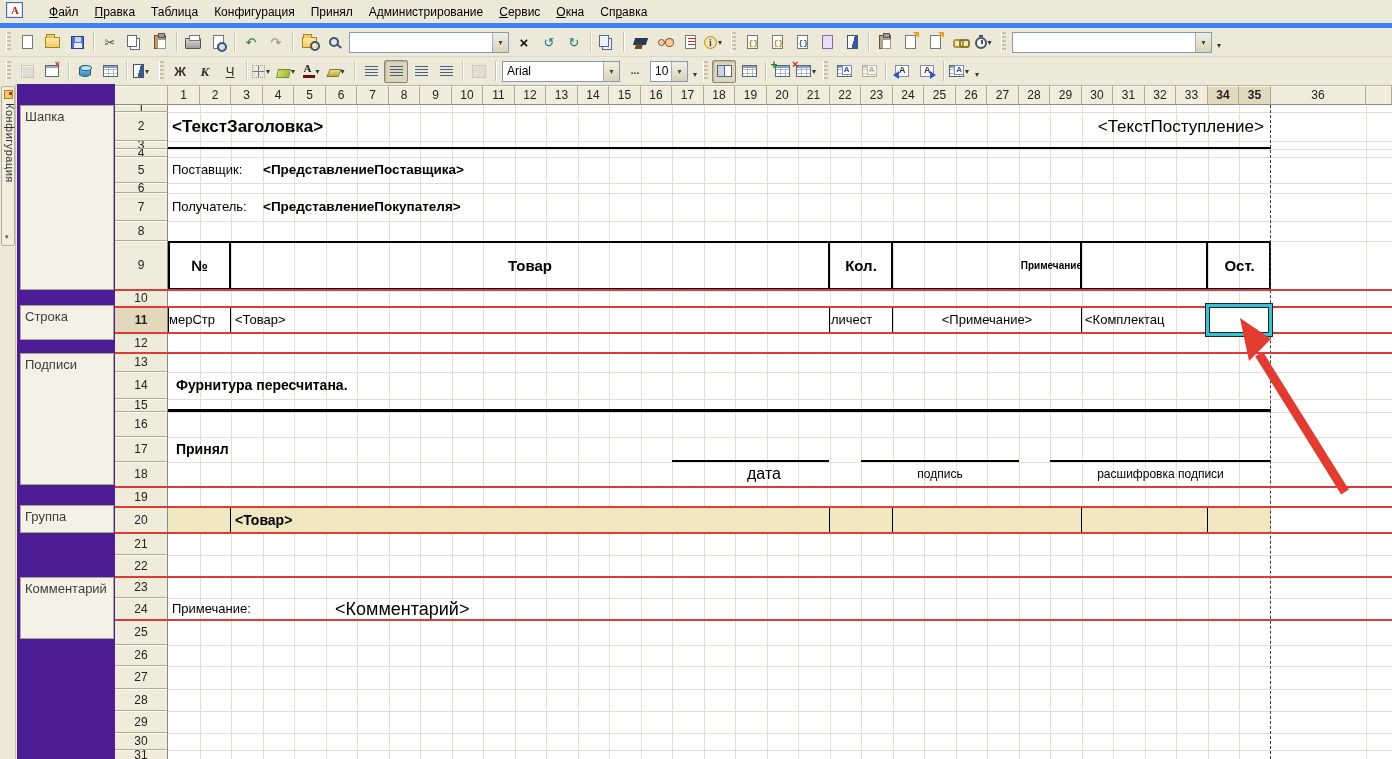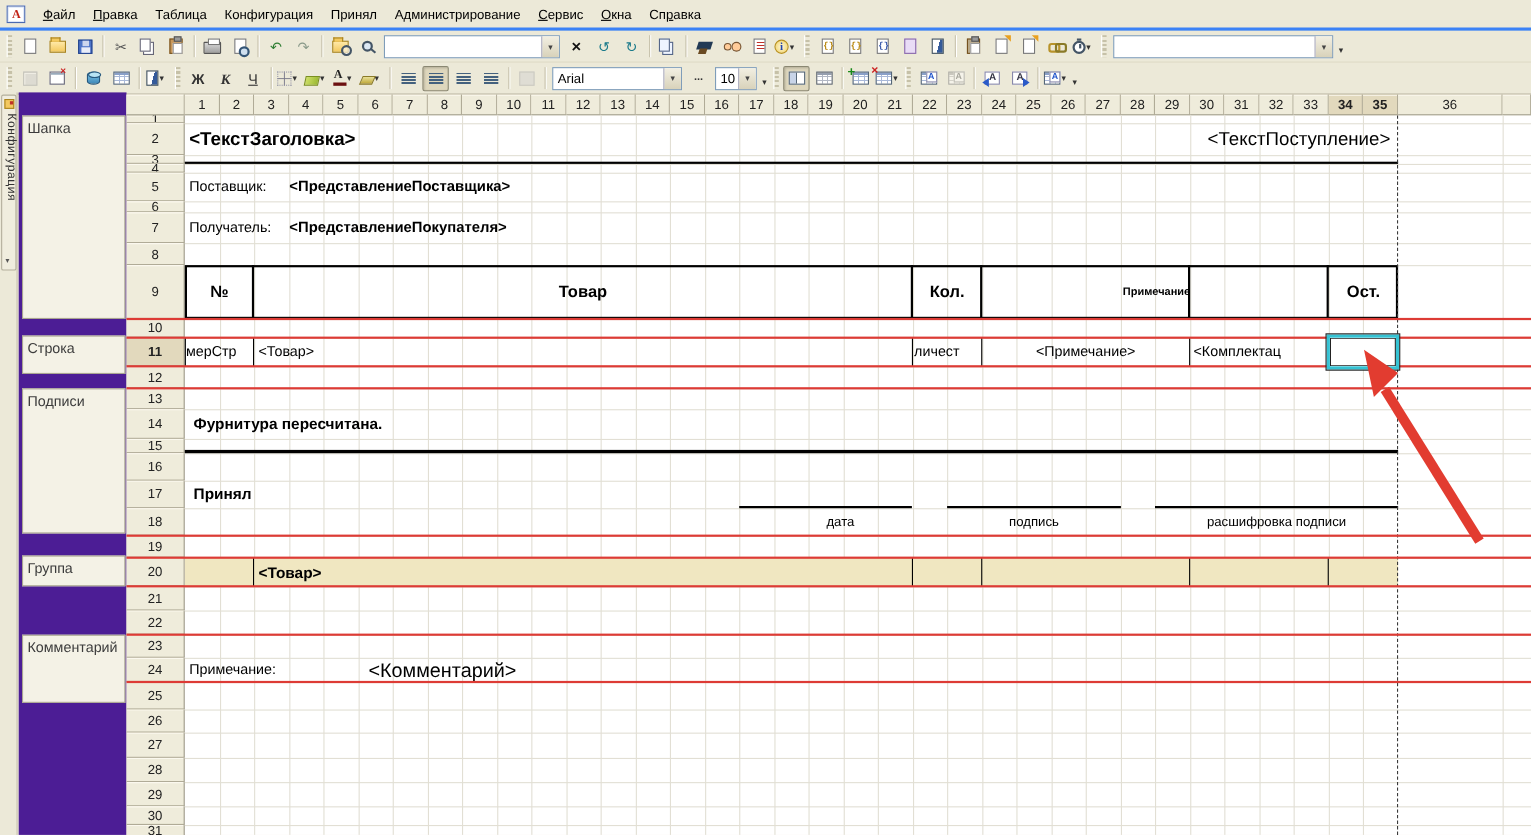--- a/index.html
+++ b/index.html
@@ -1,19 +1,19 @@
 <!DOCTYPE html>
 <html><head>
 <meta charset="utf-8">
 <style>
   *{margin:0;padding:0;box-sizing:border-box}
   html,body{width:1392px;height:759px;overflow:hidden}
   body{position:relative;font-family:"Liberation Sans",sans-serif;background:#ece9d8;color:#000}
   
-  .menubar{position:absolute;left:0;top:0;width:100%;height:28px;display:flex;align-items:center;gap:2px;padding:2px 4px;background:#ece9d8;border-bottom:3px solid #3b82f6}
+  .menubar{position:absolute;left:0;top:0;width:100%;height:28px;display:flex;gap:12px;padding:2px 4px;background:#ece9d8;border-bottom:5px solid #3b82f6}
   .appicon{width:17px;height:16px;background:#fff;border:1px solid #4a6ab0;margin:0 6px 0 2px;position:relative;box-shadow:inset 0 0 0 1px #dce6f8}
   .appicon::after{content:"A";position:absolute;left:4px;top:1px;font:bold 11px "Liberation Serif",serif;color:#c22418}
   .menu-item{padding:3px 8px;font-size:12px;cursor:default;white-space:nowrap}
   .toolbar{position:absolute;left:0;width:100%;height:29px;display:flex;align-items:center;gap:1px;padding:1px 3px;background:#ece9d8;border-bottom:1px solid #ddd8c4}
   #tb1{top:28px}#tb2{top:57px;border-bottom:1px solid #b8b4a0}
   .grip{width:5px;height:20px;margin:0 3px;background:repeating-linear-gradient(to bottom,#c6c1a8 0 2px,transparent 2px 4px);border-left:1px solid #fff}
   .tsep{width:1px;height:20px;background:#c9c4ae;margin:0 3px;box-shadow:1px 0 0 #fff}
   .tbtn{width:24px;height:23px;display:inline-flex;align-items:center;justify-content:center;border:1px solid transparent;border-radius:2px;position:relative;flex:none}
   .tbtn.pressed{border-color:#8a8772;background:#ded7bd;box-shadow:inset 1px 1px 2px rgba(0,0,0,.18)}
   .tbtn.grayed{filter:grayscale(1) opacity(.45)}
@@ -552,21 +552,21 @@
   <div class="ctext" style="left:831px;top:307px;width:60px;height:26px;line-height:26px;font-size:13px">личест</div>
   <div class="ctext" style="left:893px;top:307px;width:188px;height:26px;line-height:26px;font-size:13px;text-align:center">&lt;Примечание&gt;</div>
   <div class="ctext" style="left:1085px;top:307px;width:121px;height:26px;line-height:26px;font-size:13px">&lt;Комплектац</div>
 
   <div class="ctext b" style="left:176px;top:372px;width:400px;height:27px;line-height:27px;font-size:14px">Фурнитура пересчитана.</div>
   <div class="blk" style="left:168px;top:409px;width:1103px;height:3px;z-index:4"></div>
   <div class="ctext b" style="left:176px;top:437px;width:200px;height:25px;line-height:25px;font-size:14px">Принял</div>
   <div class="blk" style="left:672px;top:460px;width:157px;height:2px;z-index:4"></div>
   <div class="blk" style="left:861px;top:460px;width:158px;height:2px;z-index:4"></div>
   <div class="blk" style="left:1050px;top:460px;width:221px;height:2px;z-index:4"></div>
-  <div class="ctext" style="left:672px;top:463px;width:184px;height:22px;line-height:22px;font-size:12px;text-align:center">дата</div>
+  <div class="ctext" style="left:672px;top:463px;width:184px;height:22px;line-height:22px;font-size:16px;text-align:center">дата</div>
   <div class="ctext" style="left:861px;top:463px;width:158px;height:22px;line-height:22px;font-size:12px;text-align:center">подпись</div>
   <div class="ctext" style="left:1050px;top:463px;width:221px;height:22px;line-height:22px;font-size:12px;text-align:center">расшифровка подписи</div>
 
   <div class="abs" id="groupfill" style="left: 168px; top: 507px; width: 1103px; height: 26px; z-index: 3; background: rgb(240, 231, 193);"></div>
   <div class="blk" style="left:230px;top:507px;width:1px;height:26px;z-index:4"></div>
   <div class="blk" style="left:829px;top:507px;width:1px;height:26px;z-index:4"></div>
   <div class="blk" style="left:892px;top:507px;width:1px;height:26px;z-index:4"></div>
   <div class="blk" style="left:1081px;top:507px;width:1px;height:26px;z-index:4"></div>
   <div class="blk" style="left:1207px;top:507px;width:1px;height:26px;z-index:4"></div>
   <div class="ctext b" style="left:235px;top:507px;width:300px;height:26px;line-height:26px;font-size:14px">&lt;Товар&gt;</div>

